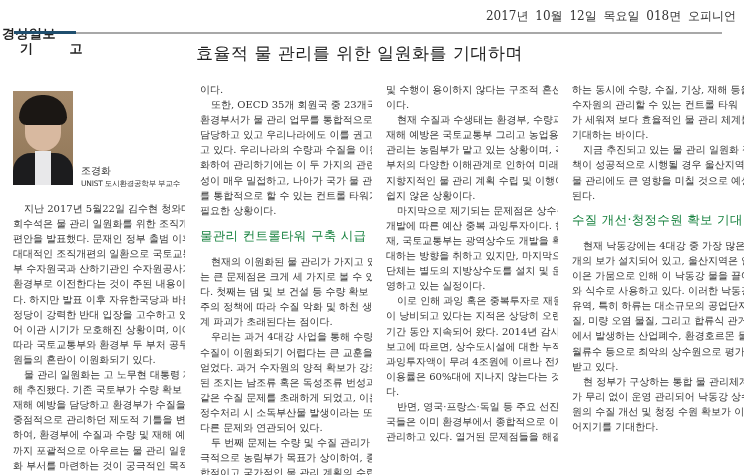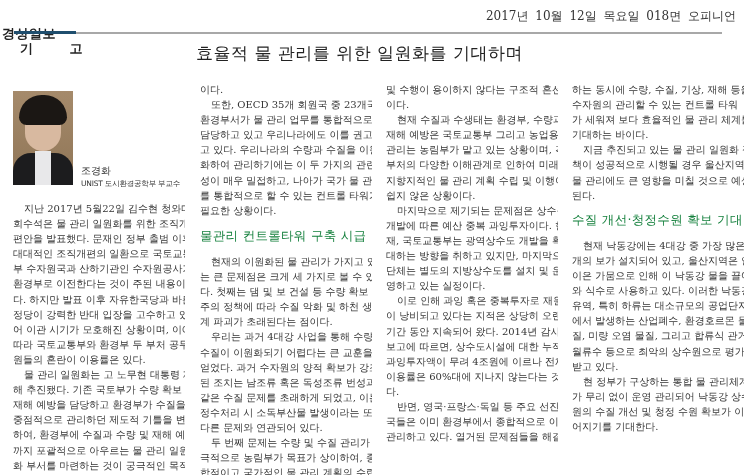--- a/index.html
+++ b/index.html
@@ -52,21 +52,21 @@
     <p class="indent">지난 2017년 5월22일 김수현 청와대 사</p>
     <p>회수석은 물 관리 일원화를 위한 조직개</p>
     <p>편안을 발표했다. 문재인 정부 출범 이후</p>
     <p>대대적인 조직개편의 일환으로 국토교통</p>
     <p>부 수자원국과 산하기관인 수자원공사가</p>
     <p>환경부로 이전한다는 것이 주된 내용이</p>
     <p>다. 하지만 발표 이후 자유한국당과 바른</p>
     <p>정당이 강력한 반대 입장을 고수하고 있</p>
     <p>어 이관 시기가 모호해진 상황이며, 이에</p>
     <p>따라 국토교통부와 환경부 두 부처 공무</p>
-    <p>원들의 혼란이 이용률은 있다.</p>
+    <p>원들의 혼란이 이원화되기 있다.</p>
     <p class="indent">물 관리 일원화는 고 노무현 대통령 재</p>
     <p>해 추진됐다. 기존 국토부가 수량 확보 및</p>
     <p>재해 예방을 담당하고 환경부가 수질을</p>
     <p>중점적으로 관리하던 제도적 기틀을 변경</p>
     <p>하여, 환경부에 수질과 수량 및 재해 예방</p>
     <p>까지 포괄적으로 아우르는 물 관리 일원</p>
     <p>화 부서를 마련하는 것이 궁극적인 목적</p>
   </div>
 <div class="col col2">
     <p>이다.</p>
@@ -129,21 +129,21 @@
     <p class="indent">지금 추진되고 있는 물 관리 일원화 정</p>
     <p>책이 성공적으로 시행될 경우 울산지역의</p>
     <p>물 관리에도 큰 영향을 미칠 것으로 예상</p>
     <p>된다.</p>
     <p class="subhead">수질 개선·청정수원 확보 기대</p>
     <p class="indent">현재 낙동강에는 4대강 중 가장 많은 8</p>
     <p>개의 보가 설치되어 있고, 울산지역은 인</p>
     <p>이은 가뭄으로 인해 이 낙동강 물을 끌어</p>
     <p>와 식수로 사용하고 있다. 이러한 낙동강</p>
     <p>유역, 특히 하류는 대소규모의 공업단지</p>
+    <p>질, 미량 오염 물질, 그리고 합류식 관거</p>
     <p>에서 발생하는 산업폐수, 환경호르몬 물</p>
-    <p>질, 미량 오염 물질, 그리고 합류식 관거</p>
     <p>월류수 등으로 최악의 상수원으로 평가</p>
     <p>받고 있다.</p>
     <p class="indent">현 정부가 구상하는 통합 물 관리체계</p>
     <p>가 무리 없이 운영 관리되어 낙동강 상수</p>
     <p>원의 수질 개선 및 청정 수원 확보가 이루</p>
     <p>어지기를 기대한다.</p>
   </div>
 
 </body></html>

